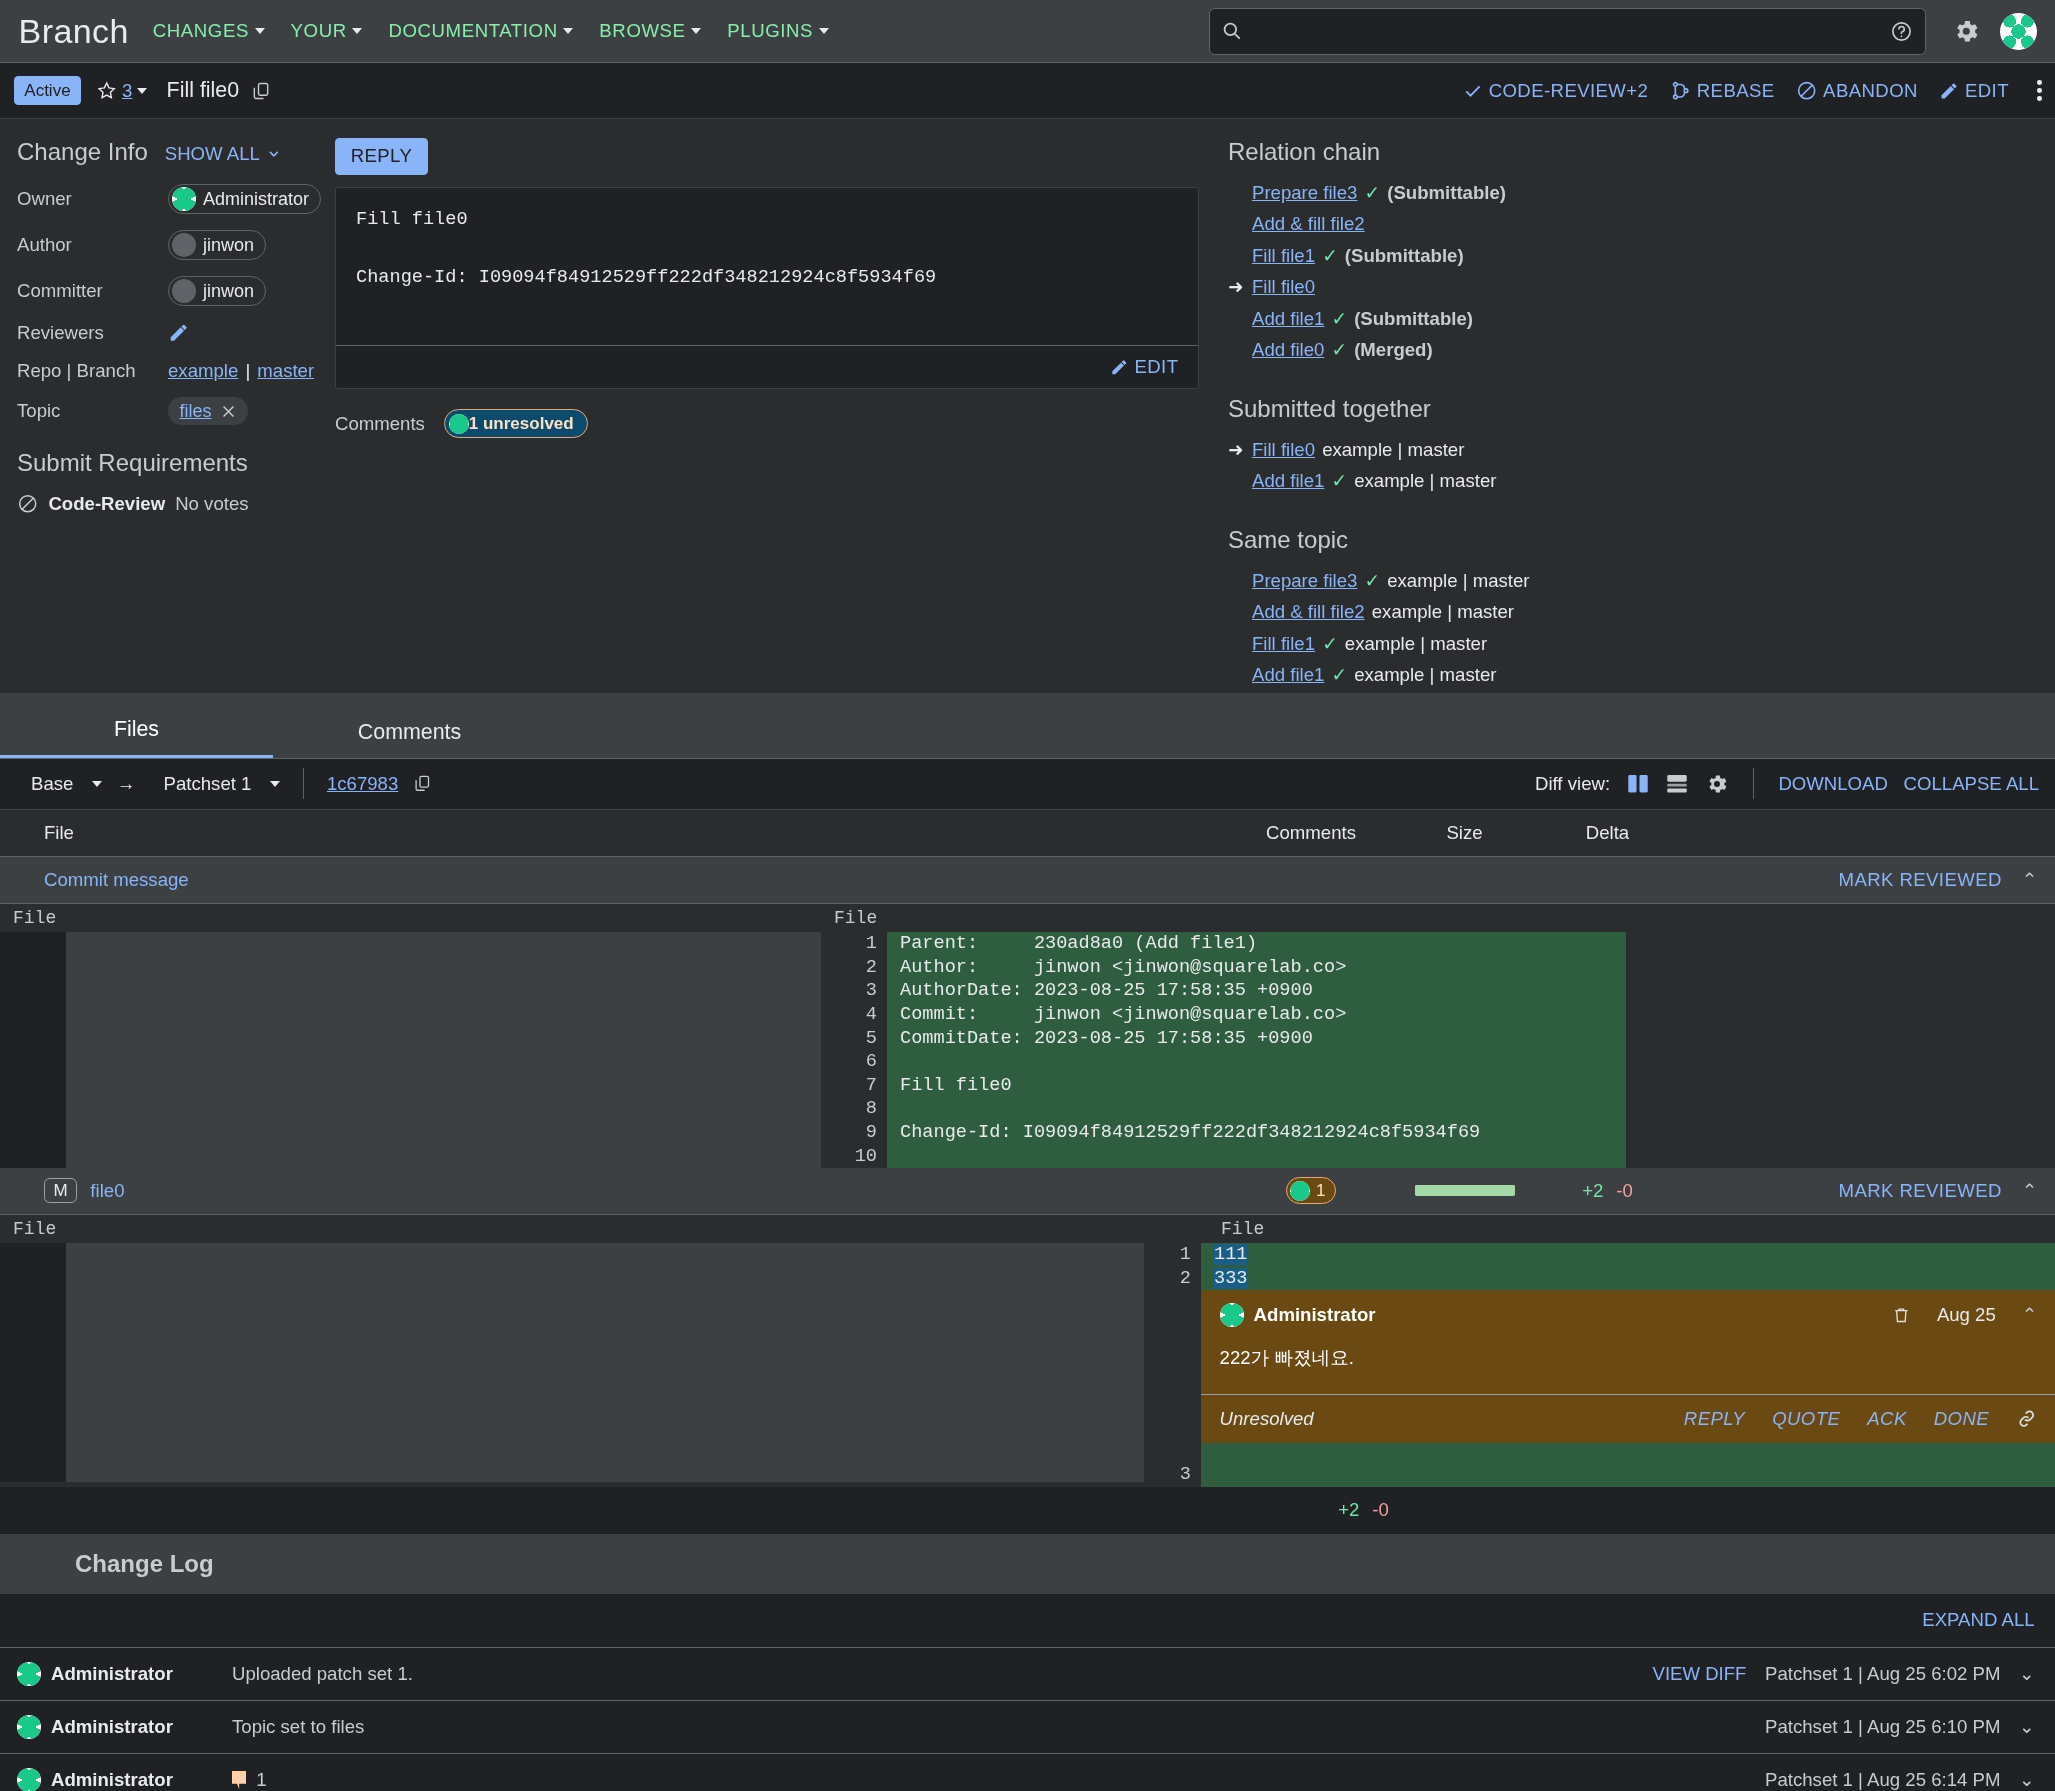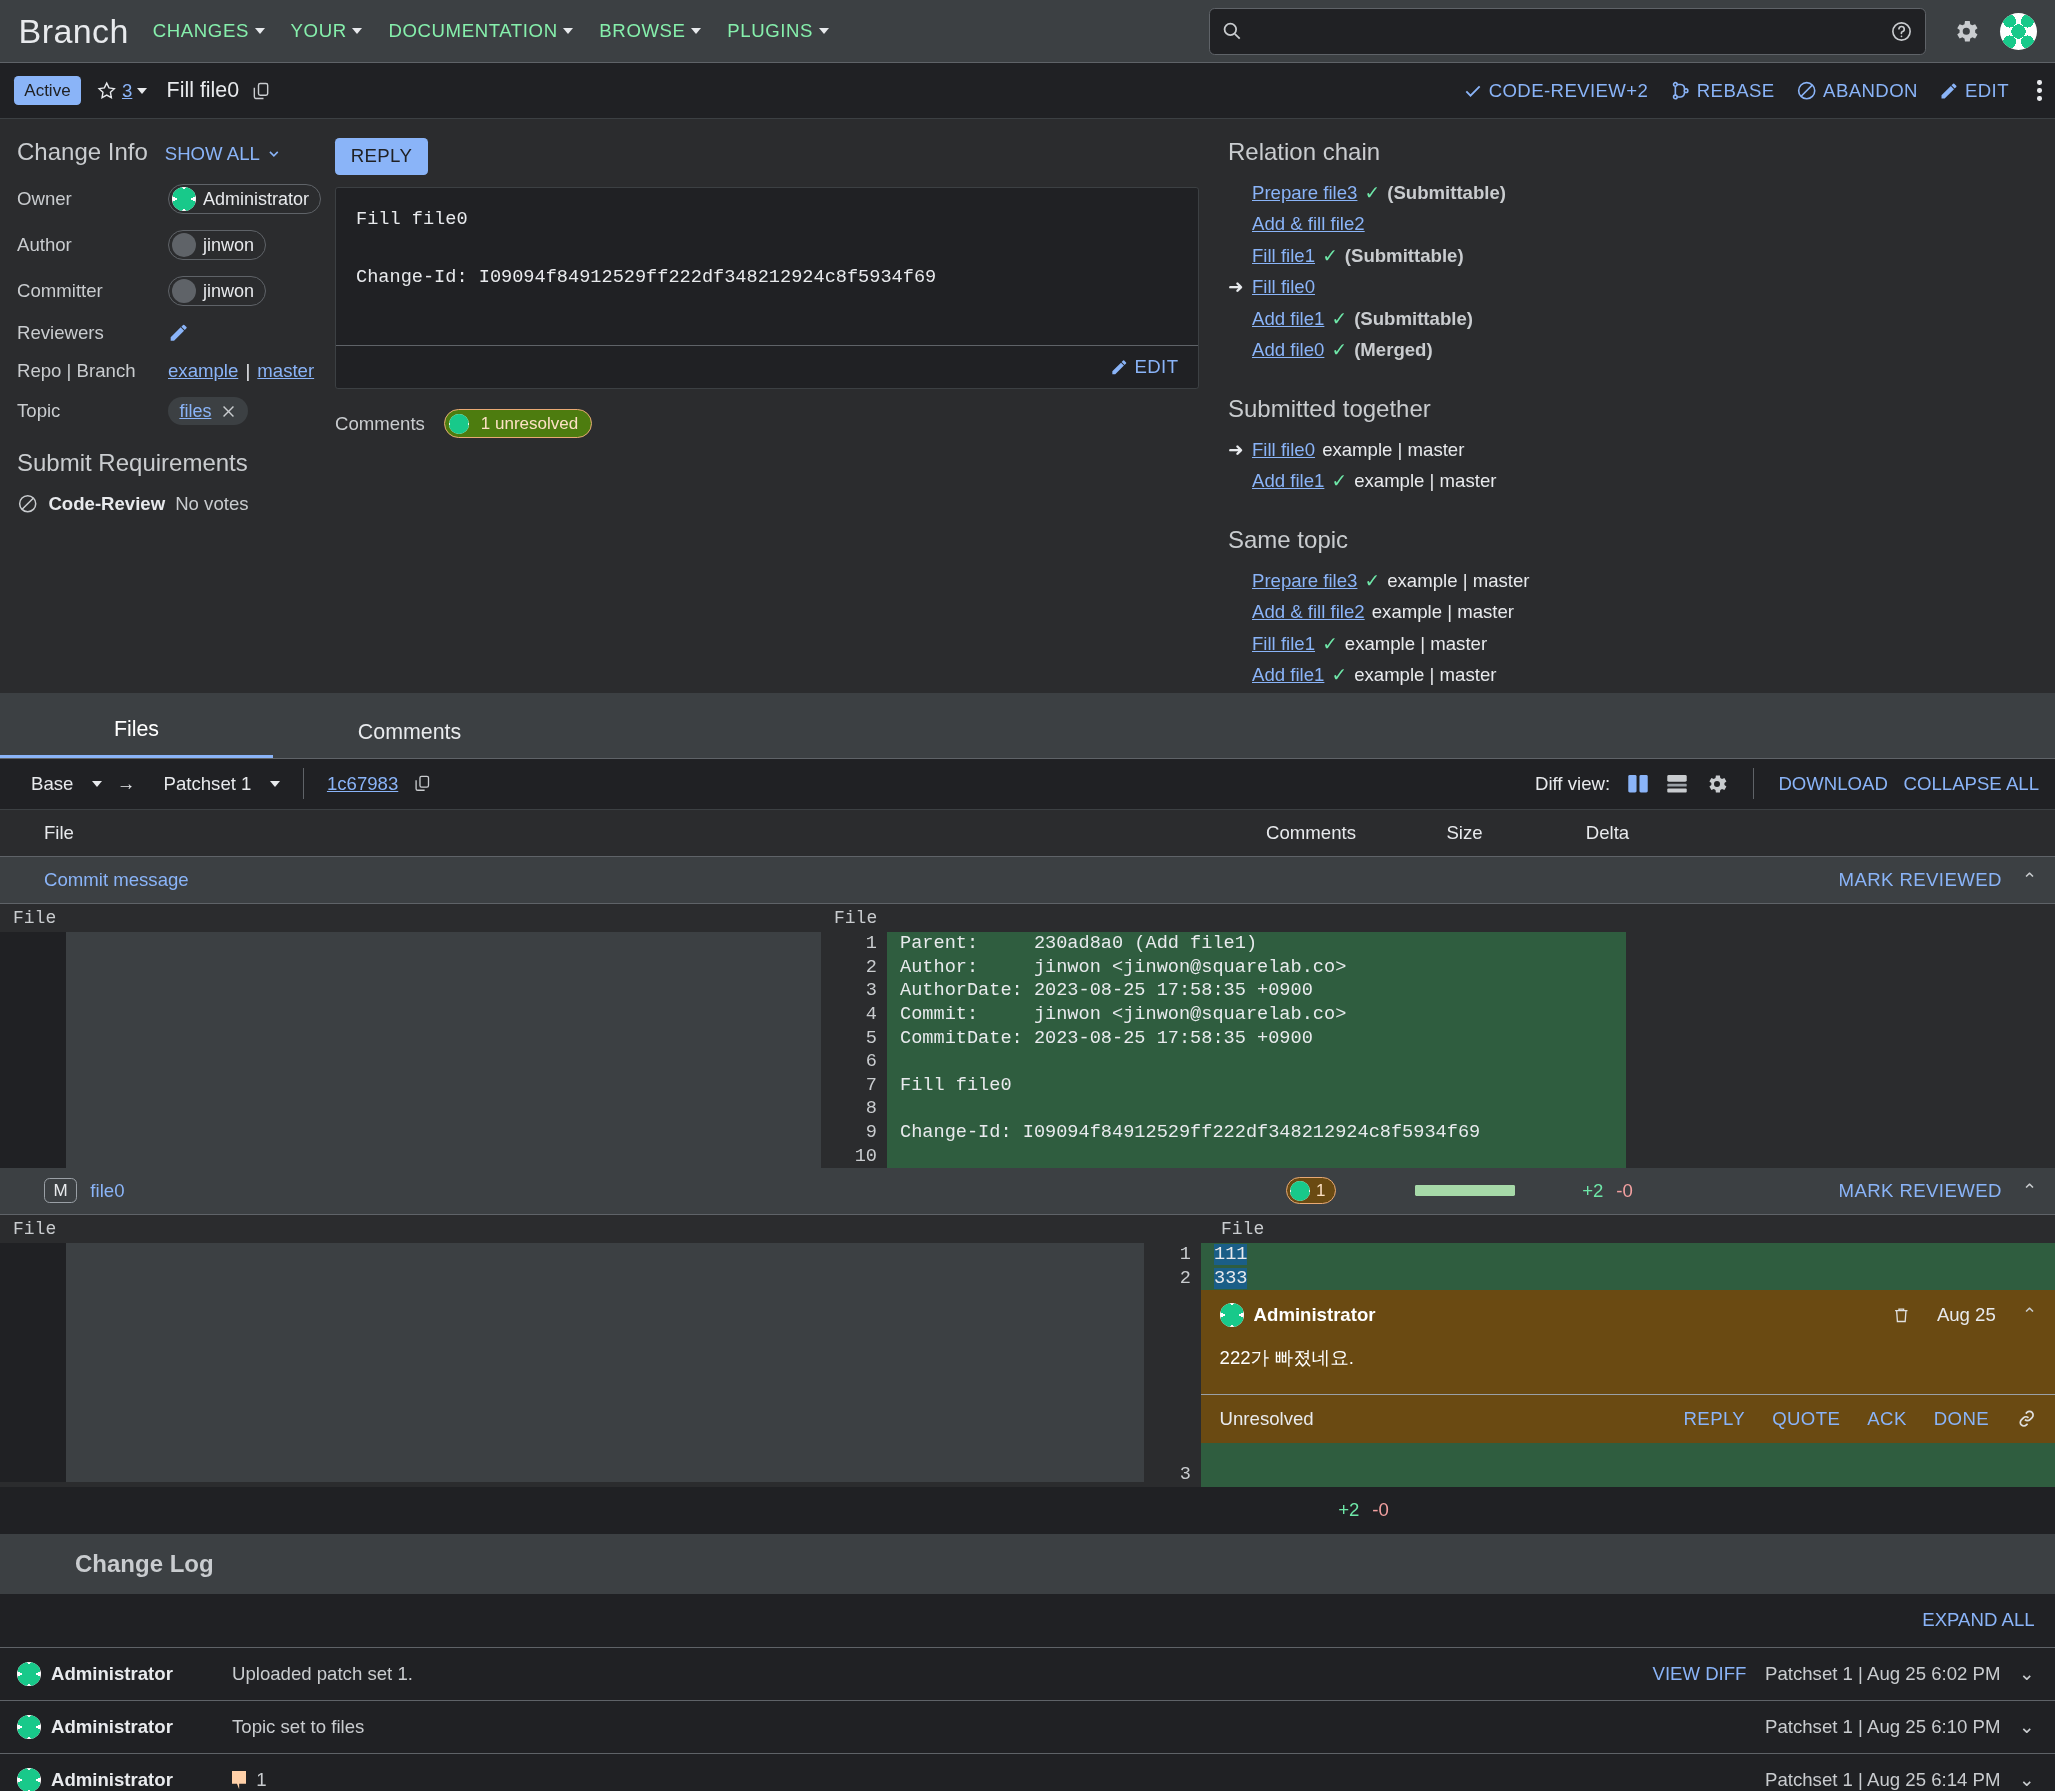--- a/index.html
+++ b/index.html
@@ -104,23 +104,23 @@
   .replybtn {
     background:#8ab4f8;color:#202124;border:none;border-radius:4.3px;
     font-size:18.6px;font-family:"Liberation Sans",sans-serif;
     padding:7.9px 15.7px;cursor:pointer;letter-spacing:0.4px;
   }
   .msgbox { margin-top:11.4px; background:#202124; border:0.7px solid #3c4043; border-radius:2.9px; }
   .msgtext { padding: 18.6px 20px 53px 20px; font-size:18.6px; line-height:28.6px; color:#e8eaed; white-space:pre-wrap;}
   .msgfoot { border-top:0.7px solid #5f6368; padding:10px 20px; display:flex; justify-content:flex-end;}
   .cmt-row { display:flex; align-items:center; gap:18.6px; margin-top: 20px; font-size:18.6px; color:#c9cccf;}
   .unres-chip {
-    display:inline-flex;align-items:center;gap:12px;
-    border:0.7px solid #e8a974; background:#4d7c0f; color:#fde1c4;
-    border-radius:15.7px; padding:3.6px 13px 3.6px 4.3px; font-size:17px; cursor:pointer;
+    display:inline-flex;align-items:center;gap:0;
+    border:0.7px solid #e8a974; background:#0c4a6e; color:#fde1c4;
+    border-radius:15.7px; padding:3.6px 13px 3.6px 4.3px; font-size:17px; cursor:pointer;font-weight:bold;
   }
 
   
   .rightcol { flex:1; padding: 18.6px 17px 0 0; }
   .rc-title { font-size:24px; color:#c9cccf; margin: 0 0 13px 0;}
   .rc-title.mt { margin-top: 30px; }
   .rc-item { display:flex; align-items:center; gap:7.1px; font-size:18.6px; line-height:28.6px; padding-left:24px; position:relative; margin-bottom:2.9px;}
   .rc-item .arrow { position:absolute; left: 0; color:#e8eaed; font-size:18.6px; }
   .check { color:#6ee7a8; font-size:18.6px; }
   .rc-state { color:#c9cccf; font-weight:bold; }
@@ -174,21 +174,21 @@
   .lnum { font-size:18.6px; line-height:23.6px; color:#c9cccf; font-family:"Liberation Mono",monospace;}
   .code { font-size:18.6px; line-height:23.6px; color:#e8eaed; font-family:"Liberation Mono",monospace; padding-left:13px; white-space:pre;}
   .hl { background:#1a5e87; }
 
   
   .cmtcard { background:#6a4a12; }
   .cmtcard .hd { display:flex; align-items:center; gap:10px; padding: 13px 18.6px 13px 18.6px; font-size:18.6px;}
   .cmtcard .hd .who { font-weight:bold; color:#fff;}
   .cmtcard .hd .right { margin-left:auto; display:flex; align-items:center; gap:26px; color:#e8eaed;}
   .cmtcard .body { padding: 4.3px 18.6px 23px 18.6px; font-size:18.6px; color:#fff;}
-  .cmtcard .foot { border-top:0.7px solid #9aa0a6; display:flex; align-items:center; padding: 13px 18.6px; font-size:18.6px;}
+  .cmtcard .foot { border-top:0.7px solid #9aa0a6; display:flex; align-items:center; padding: 13px 18.6px; font-size:18.6px;font-style:italic;}
   .cmtcard .foot .acts { margin-left:auto; display:flex; align-items:center; gap:27px;}
   .cmtcard .foot a { color:#8ab4f8; text-decoration:none; letter-spacing:0.4px;}
 
   .totalrow { background:#202124; height:47px; display:flex; align-items:center; font-size:18.6px;}
   
   .cl-head { background:#3c4043; height:60px; display:flex; align-items:center; padding-left:75px; font-size:24px; color:#c9cccf;font-weight:bold;}
   .cl-expand { background:#202124; height:53px; display:flex; align-items:center; justify-content:flex-end; padding-right:21.4px;}
   .cl-row {
     height:53px; display:flex; align-items:center; background:#202124;
     border-top:0.7px solid #5f6368; font-size:18.6px; padding: 0 21.4px 0 17px;

